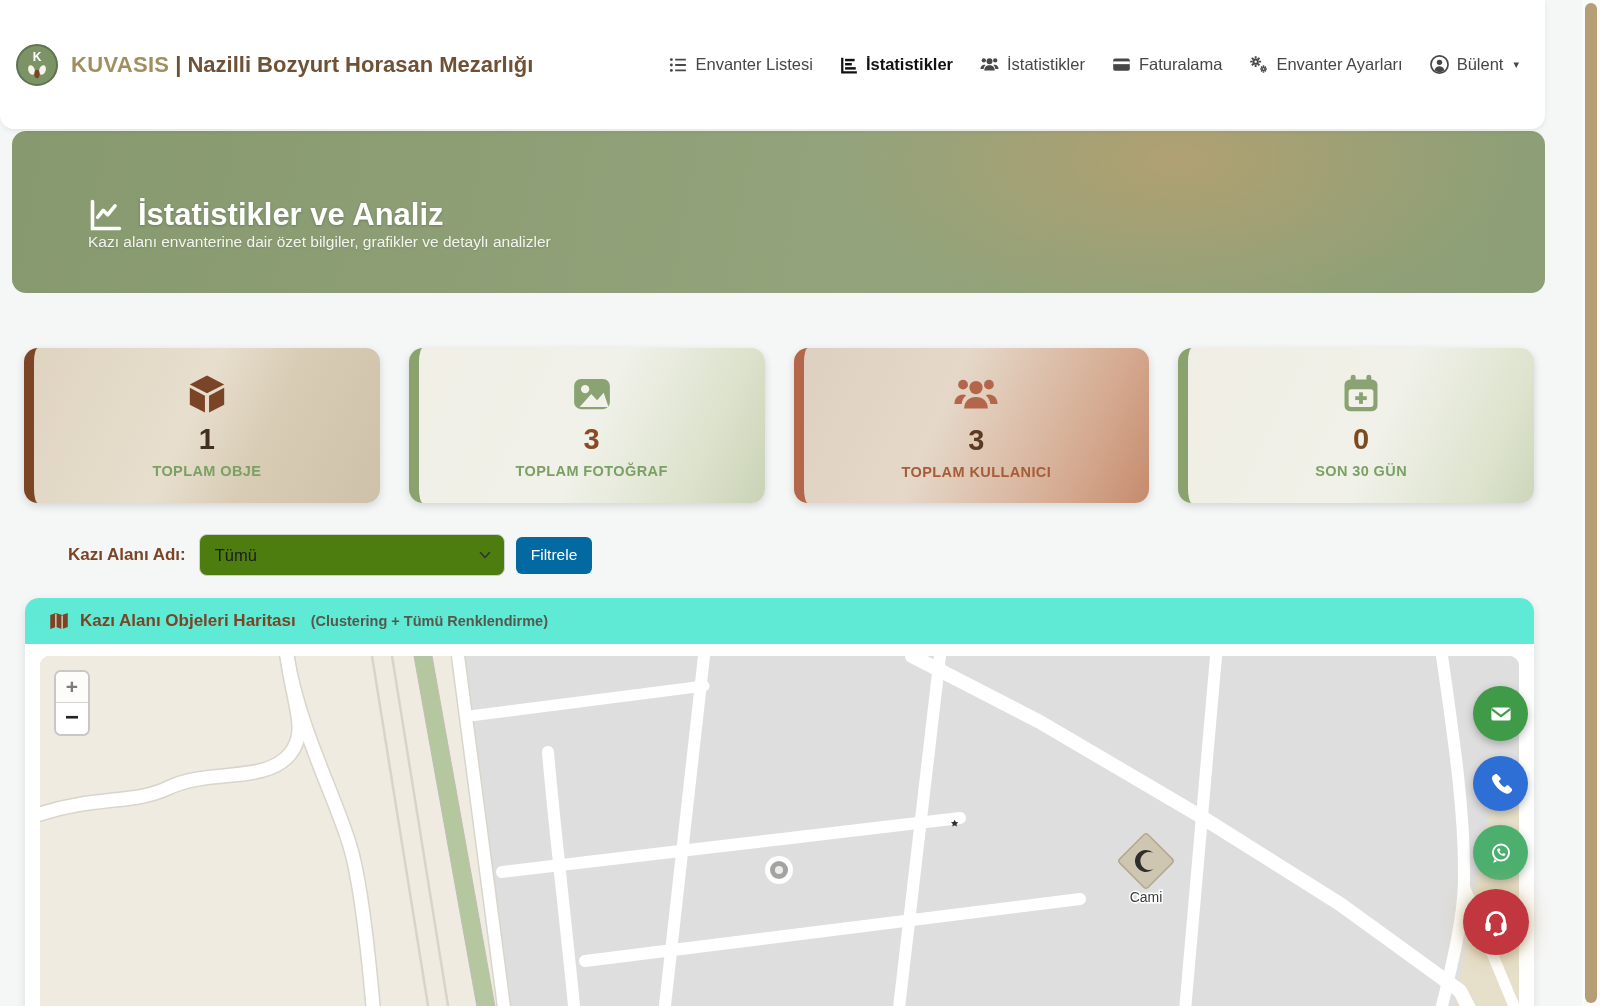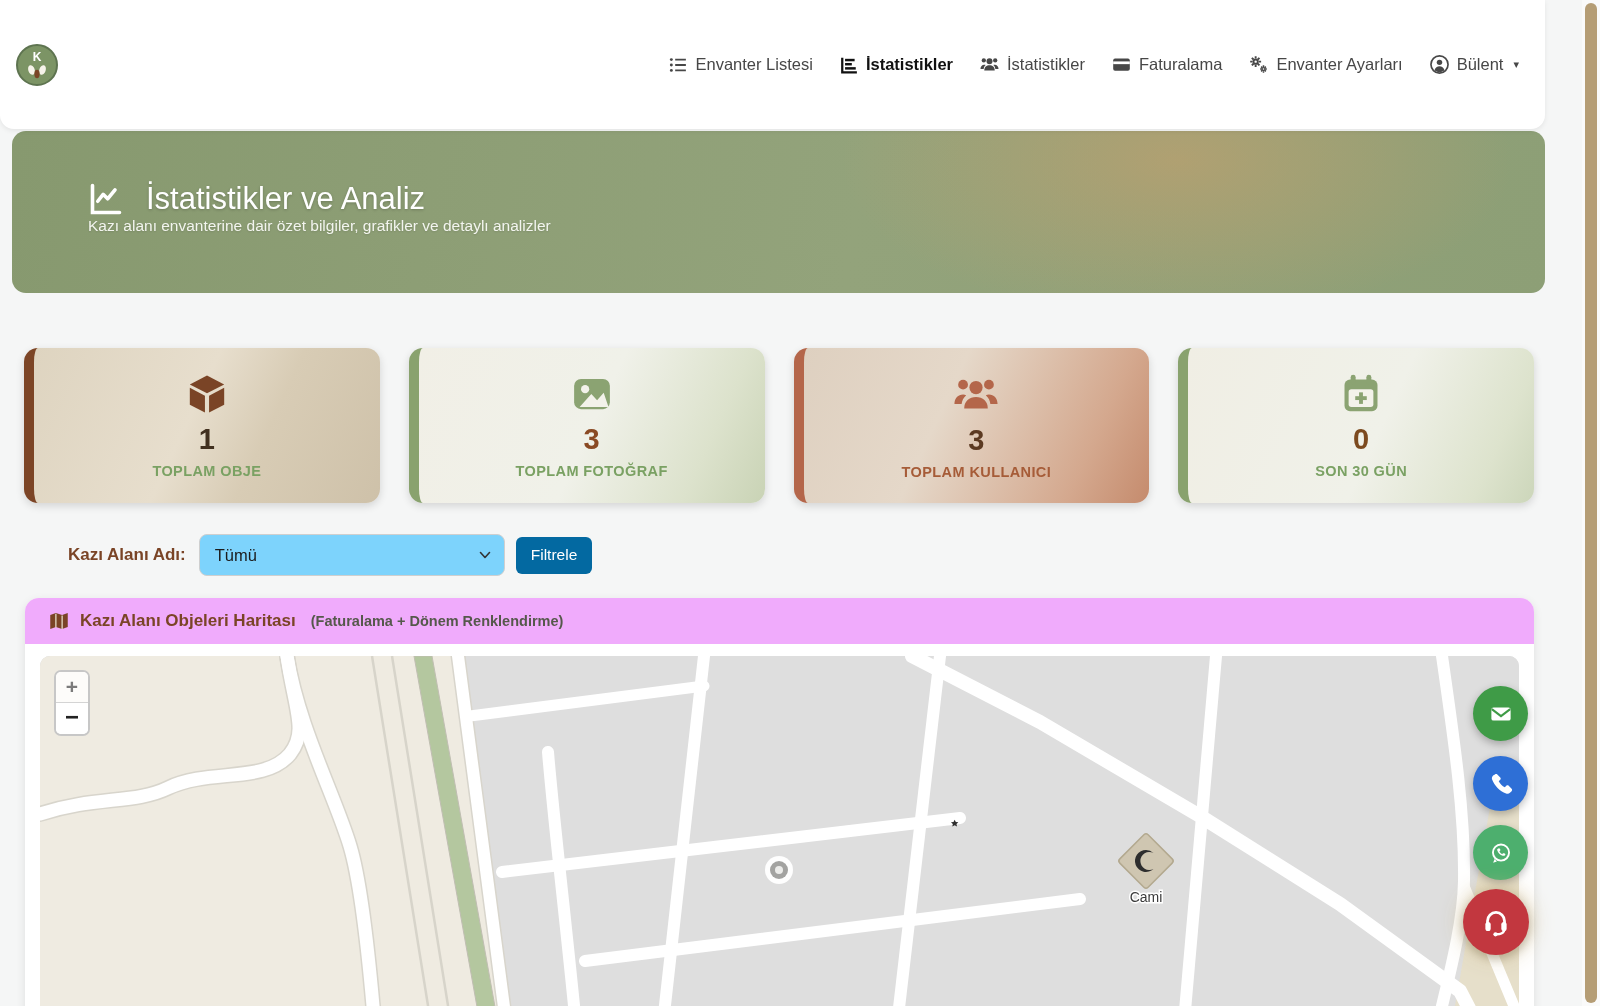--- a/index.html
+++ b/index.html
@@ -36,23 +36,24 @@
   
   .hero {
     position:absolute; top:131px; left:12px; width:1533px; height:162px;
     border-radius:14px; overflow:hidden; color:#fff;
     background:
       radial-gradient(480px 230px at 76% 18%, rgba(193,160,110,.65), rgba(193,160,110,0) 70%),
       linear-gradient(100deg, #87996f 0%, #93a37b 55%, #8d9f76 100%);
     padding:50px 0 0 76px;
   }
   .hero-title {
-    display:flex; align-items:center; gap:22px;
-    font-size:31px; font-weight:normal;
+    display:flex; align-items:center; gap:14px;
+    font-size:31px; font-weight:bold;
     text-shadow:0 1px 3px rgba(0,0,0,.22);
+    margin-top:16px;
   }
   .hero-sub { font-size:15.5px; color:#f3f5ef; text-shadow:0 1px 2px rgba(0,0,0,.12); }
 
   
   .stats { position:absolute; top:348px; left:24px; width:1510px; display:flex; gap:29px; }
   .card {
     flex:1 1 0; height:155px; border-radius:14px;
     border-left:10px solid #000;
     box-shadow:0 3px 9px rgba(0,0,0,.14);
     display:flex; flex-direction:column; align-items:center; justify-content:center; gap:7px;
@@ -67,36 +68,36 @@
   .card-foto   .value { color:#8a4a24; } .card-foto   .label { color:#7aa163; }
   .card-kullan .value { color:#5c3a22; } .card-kullan .label { color:#a65c38; }
   .card-son30  .value { color:#7c4a1f; } .card-son30  .label { color:#7aa163; }
 
   
   .filter-row { position:absolute; top:534px; left:24px; display:flex; align-items:center; gap:11px;margin-left:44px; }
   .filter-label { font-size:17px; font-weight:bold; color:#7a4426; margin-right:2px; }
   .select-wrap { position:relative; width:306px; }
   .select-wrap select {
     width:100%; height:42px; border:1px solid #cfcfcf; border-radius:8px;
-    background:#7dd3fc; font-family:inherit; font-size:16.5px; color:#1c1c1c;
+    background:#4d7c0f; font-family:inherit; font-size:16.5px; color:#1c1c1c;
     padding:0 36px 0 15px; appearance:none; -webkit-appearance:none; cursor:pointer;
   }
   .select-chevron { position:absolute; right:13px; top:14px; pointer-events:none; }
   .btn-filter {
     height:37px; padding:0 15px; border:none; border-radius:6px;
     background:#0369a1; color:#fff; font-family:inherit; font-size:15.5px; cursor:pointer;
   }
 
   
   .map-card {
     position:absolute; top:598px; left:25px; width:1509px; height:470px;
     background:#fff; border-radius:14px; box-shadow:0 3px 10px rgba(0,0,0,.10);
   }
   .map-header {
-    height:46px; background:#f0abfc; border-radius:14px 14px 0 0;
+    height:46px; background:#5eead4; border-radius:14px 14px 0 0;
     display:flex; align-items:center; gap:11px; padding:0 24px;
   }
   .map-title { font-size:17px; font-weight:bold; color:#7a4426; }
   .map-subtitle { font-size:14.5px; font-weight:bold; color:#55584b; margin-left:4px; }
   .map-body {
     position:absolute; top:58px; left:15px; right:15px; bottom:0;
     border-radius:10px 10px 0 0; overflow:hidden; background:#dedede;
   }
   .map-body svg.map { display:block; }
   .zoom-ctrl {
@@ -131,20 +132,21 @@
 
 <header class="navbar">
   <div class="brand">
     <svg class="logo" viewBox="0 0 42 42">
       <circle cx="21" cy="21" r="20" fill="#7c9465" stroke="#5e7450" stroke-width="2"></circle>
       <text x="21" y="16.5" text-anchor="middle" font-size="12" font-weight="bold" fill="#fff" font-family="Liberation Sans, sans-serif">K</text>
       <ellipse cx="15.5" cy="26" rx="3.2" ry="5" fill="#f6f3ea" transform="rotate(-18 15.5 26)"></ellipse>
       <ellipse cx="26.5" cy="26" rx="3.2" ry="5" fill="#f6f3ea" transform="rotate(18 26.5 26)"></ellipse>
       <ellipse cx="21" cy="30" rx="2.6" ry="4.2" fill="#7a4426"></ellipse>
     </svg>
+    <div class="brand-text"><span class="brand-name">KUVASIS</span><span class="brand-sep">|</span><span class="brand-site">Nazilli Bozyurt Horasan Mezarlığı</span></div>
   </div>
 
   <nav class="nav">
     <div class="nav-item">
       <svg width="18" height="18" viewBox="0 0 16 16">
         <path d="M5.5 3.2h9.5M5.5 8h9.5M5.5 12.8h9.5" stroke="currentColor" stroke-width="1.7" fill="none"></path>
         <circle cx="2.1" cy="3.2" r="1.3" fill="currentColor"></circle>
           <circle cx="2.1" cy="8" r="1.3" fill="currentColor"></circle>
           <circle cx="2.1" cy="12.8" r="1.3" fill="currentColor"></circle>
       </svg>
@@ -271,21 +273,21 @@
   <button class="btn-filter">Filtrele</button>
 </section>
 
 <section class="map-card">
   <div class="map-header">
     <svg width="20" height="20" viewBox="0 0 16 16">
       <path d="M1 3.2 5.5 1.6l5 1.6L15 1.6v11.2l-4.5 1.6-5-1.6L1 14.4Z" fill="#7a4426"></path>
       <path d="M5.5 2.2v10.9M10.5 3.6v10.9" stroke="#e8e0cb" stroke-width="1"></path>
     </svg>
     <span class="map-title">Kazı Alanı Objeleri Haritası</span>
-    <span class="map-subtitle">(Faturalama + Dönem Renklendirme)</span>
+    <span class="map-subtitle">(Clustering + Tümü Renklendirme)</span>
   </div>
 
   <div class="map-body">
     <svg class="map" width="1479" height="412" viewBox="0 0 1479 412" preserveAspectRatio="xMinYMin slice">
 
       <rect width="1479" height="412" fill="#dedede"></rect>
       <path d="M0 0H412L478 412H0Z" fill="#efebe1"></path>
       <path d="M1452 140 1479 130V412H1404Z" fill="#e6dfca"></path>
 
       <path d="M332 0 398 412M352 0 418 412" stroke="#d7d4ca" stroke-width="2.5" fill="none"></path>

